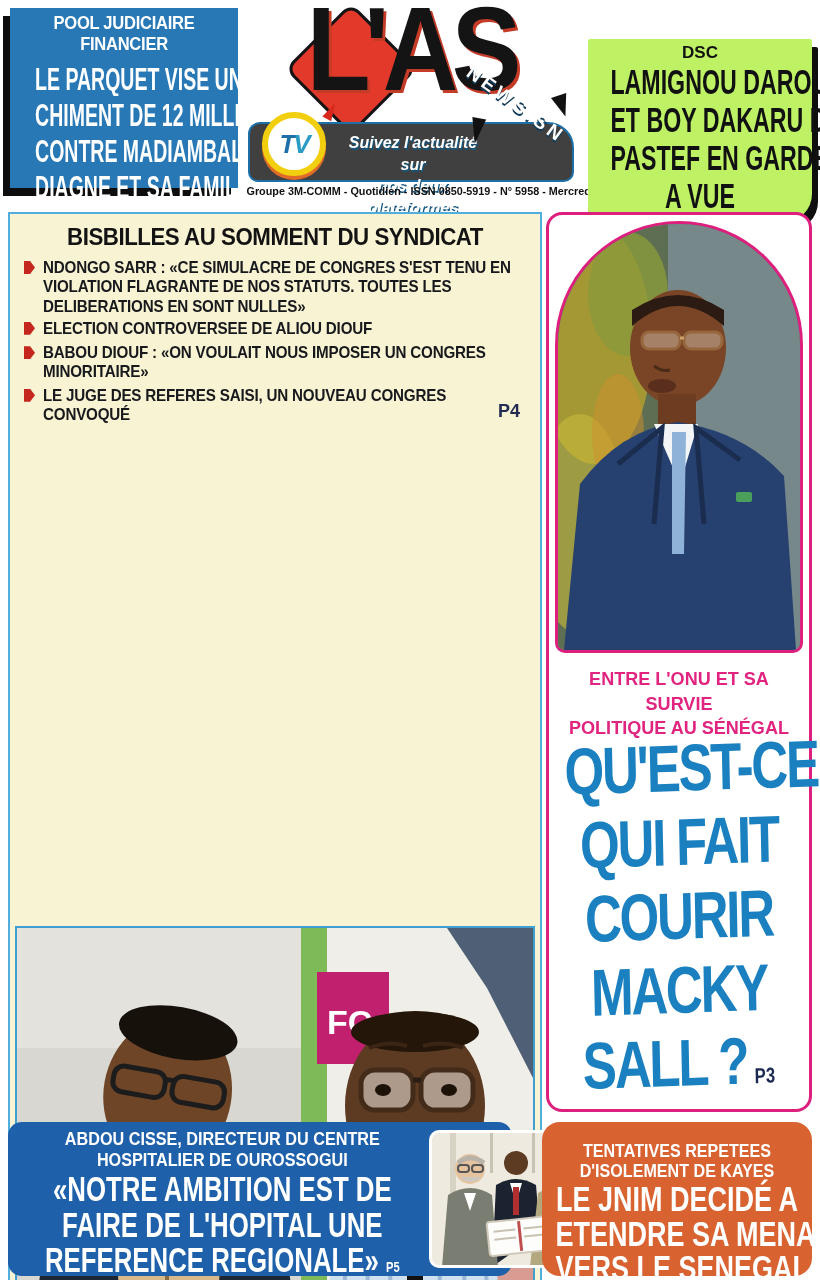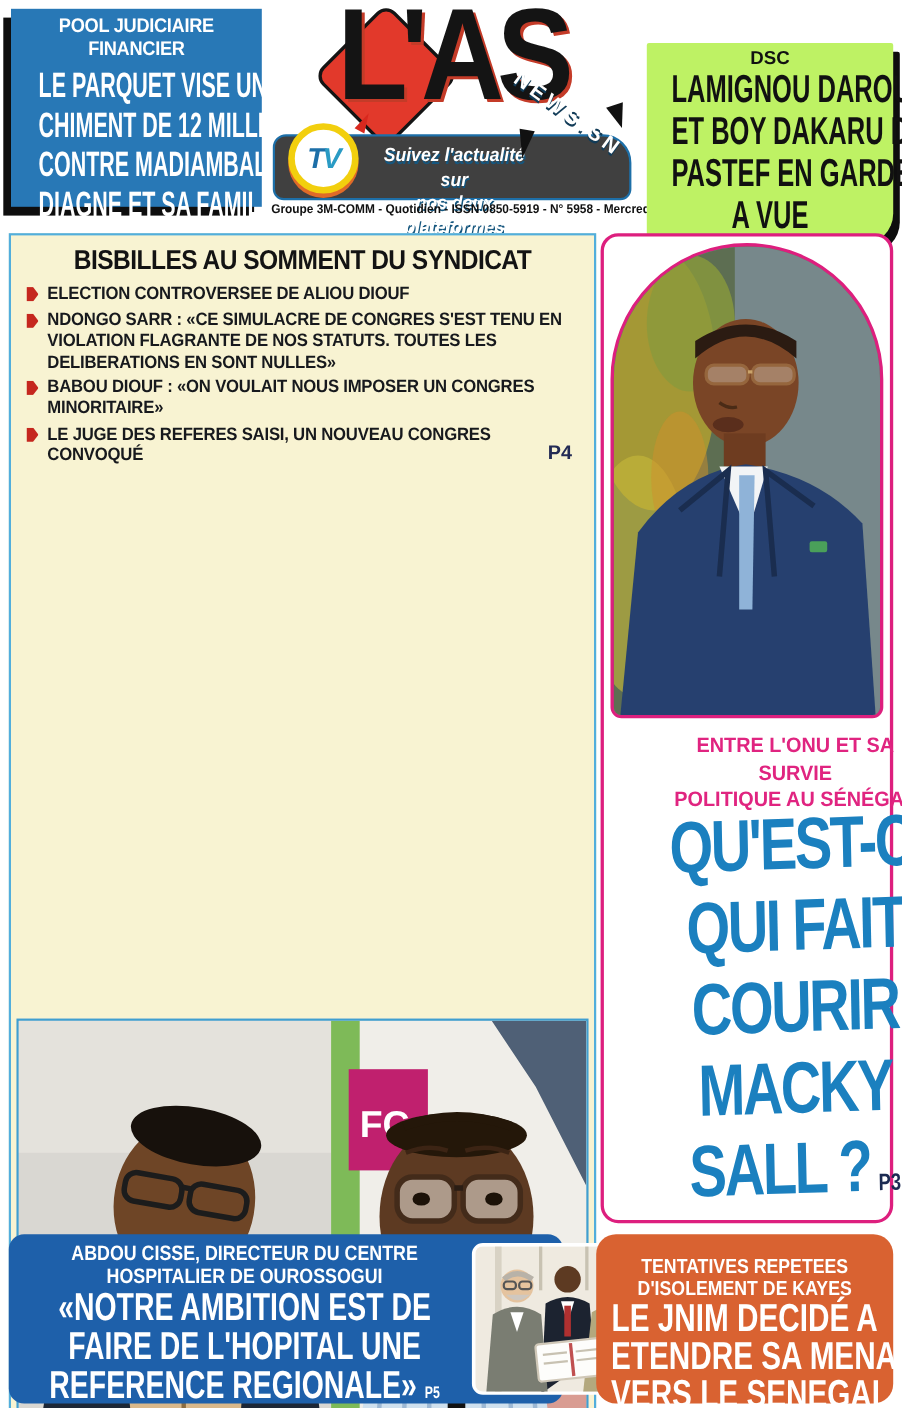--- a/index.html
+++ b/index.html
@@ -64,21 +64,21 @@
                 clip-path:polygon(0 0,55% 0,100% 50%,55% 100%,0 100%);}
   .bullet-text{font-size:15.5px;font-weight:bold;color:#17191d;line-height:1.18;
                letter-spacing:-0.2px;transform:scale(.98,1.05);transform-origin:left top;}
   .lead-pref{position:absolute;right:6px;bottom:0px;font-weight:bold;color:#232b55;font-size:18px;}
   .lead-photos{position:absolute;left:5px;bottom:4px;width:520px;height:440px;
                border:2px solid #3f9fd0;box-sizing:border-box;display:flex;background:#ddd;}
   .lead-photos svg{display:block;}
 
   
   .right-col{position:absolute;left:546px;top:212px;width:266px;height:900px;background:#fff;
-             border:3px solid #DD1F7E;border-radius:16px;box-sizing:border-box;padding-left:44px;}
+             border:3px solid #DD1F7E;border-radius:16px;box-sizing:border-box;}
   .arch{position:absolute;left:6px;top:6px;width:248px;height:432px;border:3px solid #DD1F7E;
         border-radius:124px 124px 10px 10px;overflow:hidden;box-sizing:border-box;background:#66775f;}
   .rc-kicker{position:absolute;top:452px;width:100%;text-align:center;color:#E02480;font-weight:bold;
              font-size:19px;line-height:1.3;transform:scale(.95,1);}
   .rc-hl{position:absolute;top:516px;width:100%;text-align:center;color:#1B80BF;font-weight:bold;}
   .rc-line{font-size:58px;line-height:74px;letter-spacing:-2.5px;transform:scale(.88,1.14) rotate(-1.5deg);white-space:nowrap;}
   .rc-pref{font-size:19px;color:#1c2a52;letter-spacing:0;margin-left:8px;}
 
   
   .bottom-left{position:absolute;left:8px;top:1122px;width:504px;height:154px;background:#1E60AA;
@@ -138,25 +138,25 @@
     <div class="mr-line">ET BOY DAKARU DE</div>
     <div class="mr-line">PASTEF EN GARDE</div>
     <div class="mr-line">A VUE</div>
   </div>
 
   <div class="lead-box">
     <div class="lead-kicker">BISBILLES AU SOMMENT DU SYNDICAT</div>
     <div class="bullets">
       <div class="bullet-row">
         <span class="arrow-bullet"></span>
-        <span class="bullet-text">ELECTION CONTROVERSEE DE ALIOU DIOUF</span>
+        <span class="bullet-text">NDONGO SARR : «CE SIMULACRE DE CONGRES S'EST TENU EN VIOLATION FLAGRANTE DE NOS STATUTS. TOUTES LES DELIBERATIONS EN SONT NULLES»</span>
       </div>
       <div class="bullet-row">
         <span class="arrow-bullet"></span>
-        <span class="bullet-text">NDONGO SARR : «CE SIMULACRE DE CONGRES S'EST TENU EN VIOLATION FLAGRANTE DE NOS STATUTS. TOUTES LES DELIBERATIONS EN SONT NULLES»</span>
+        <span class="bullet-text">ELECTION CONTROVERSEE DE ALIOU DIOUF</span>
       </div>
       <div class="bullet-row">
         <span class="arrow-bullet"></span>
         <span class="bullet-text">BABOU DIOUF : «ON VOULAIT NOUS IMPOSER UN CONGRES MINORITAIRE»</span>
       </div>
       <div class="bullet-row">
         <span class="arrow-bullet"></span>
         <span class="bullet-text">LE JUGE DES REFERES SAISI, UN NOUVEAU CONGRES CONVOQUÉ</span>
       </div>
       <span class="lead-pref">P4</span>

